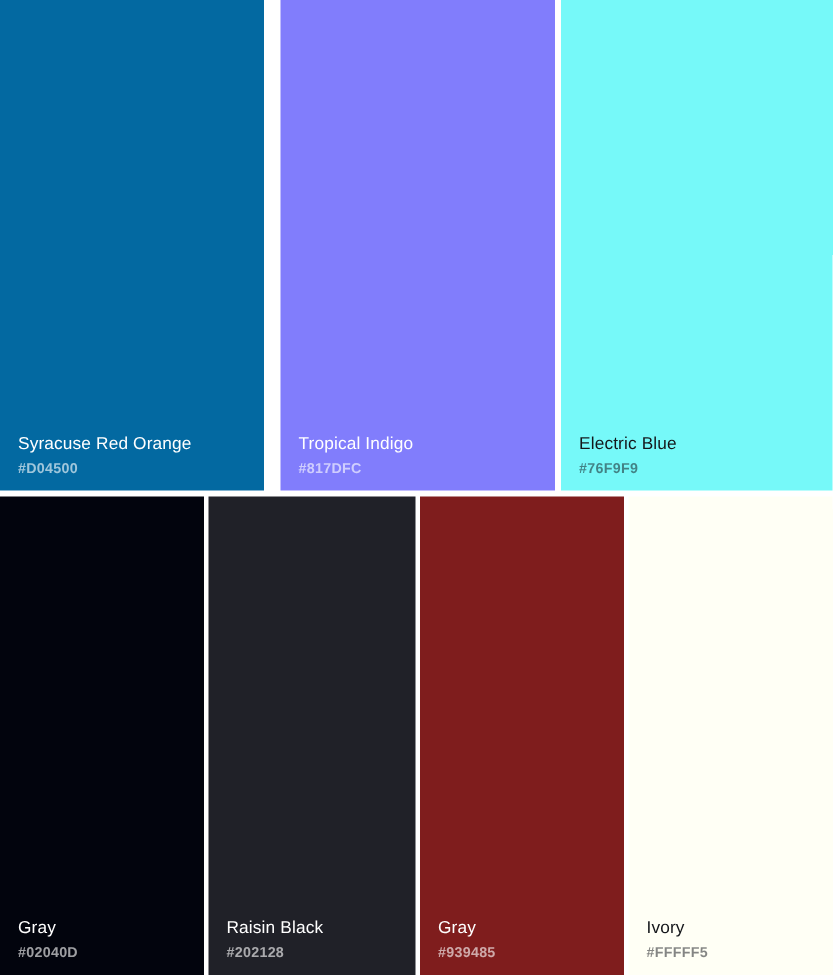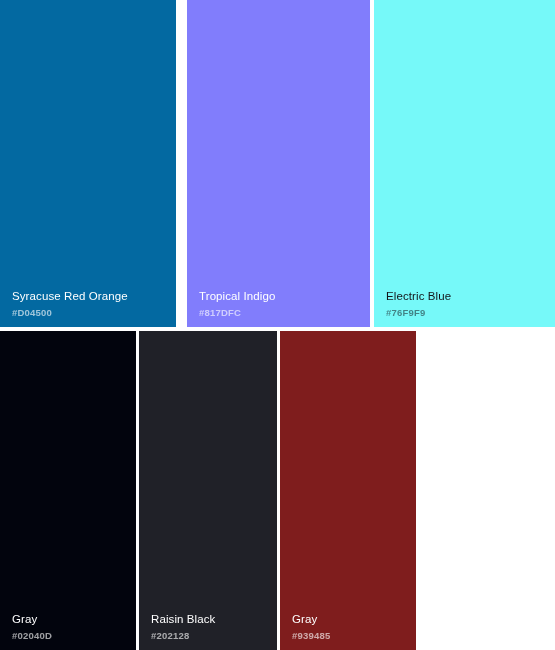--- a/index.html
+++ b/index.html
@@ -88,13 +88,19 @@
         <span class="swatch-name">Raisin Black</span>
         <span class="swatch-hex">#202128</span>
       </div>
     </div>
     <div class="swatch text-light" style="left: 280px; top: 331px; width: 136px; height: 319px; background: #7f1d1d;">
       <div class="swatch-caption">
         <span class="swatch-name">Gray</span>
         <span class="swatch-hex">#939485</span>
       </div>
     </div>
+    <div class="swatch text-dark" style="left: 419px; top: 331px; width: 136px; height: 319px; background: rgb(255, 255, 245);">
+      <div class="swatch-caption">
+        <span class="swatch-name">Ivory</span>
+        <span class="swatch-hex">#FFFFF5</span>
+      </div>
+    </div>
   </div>
 
 </body></html>

